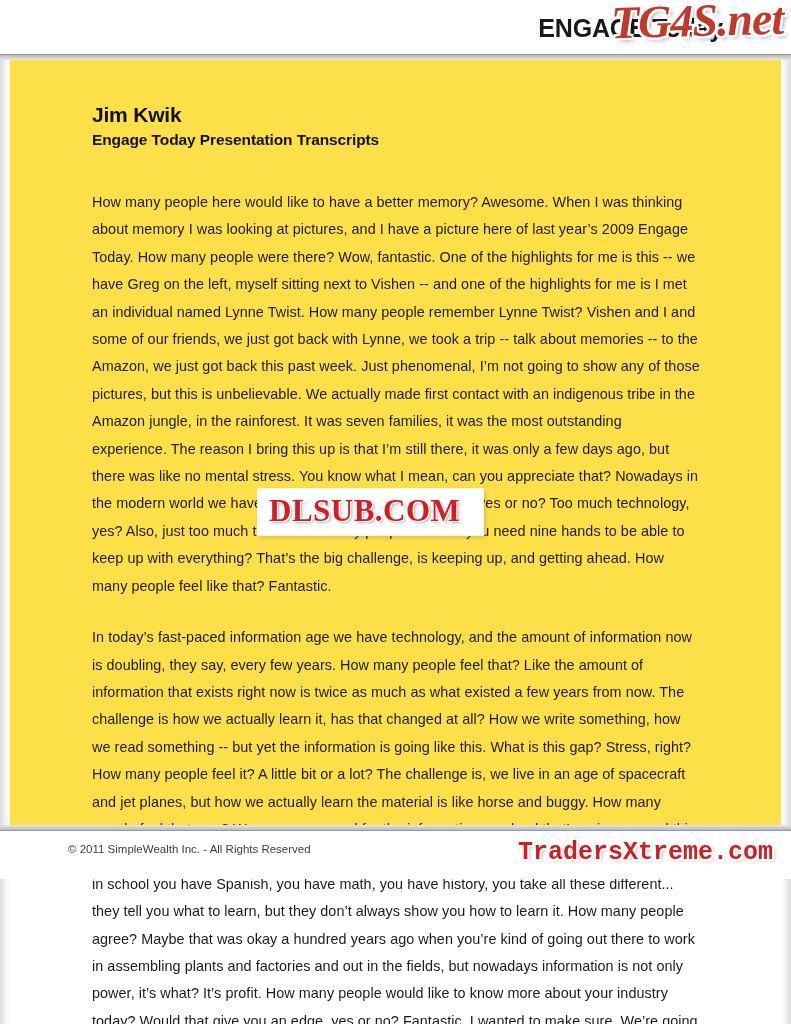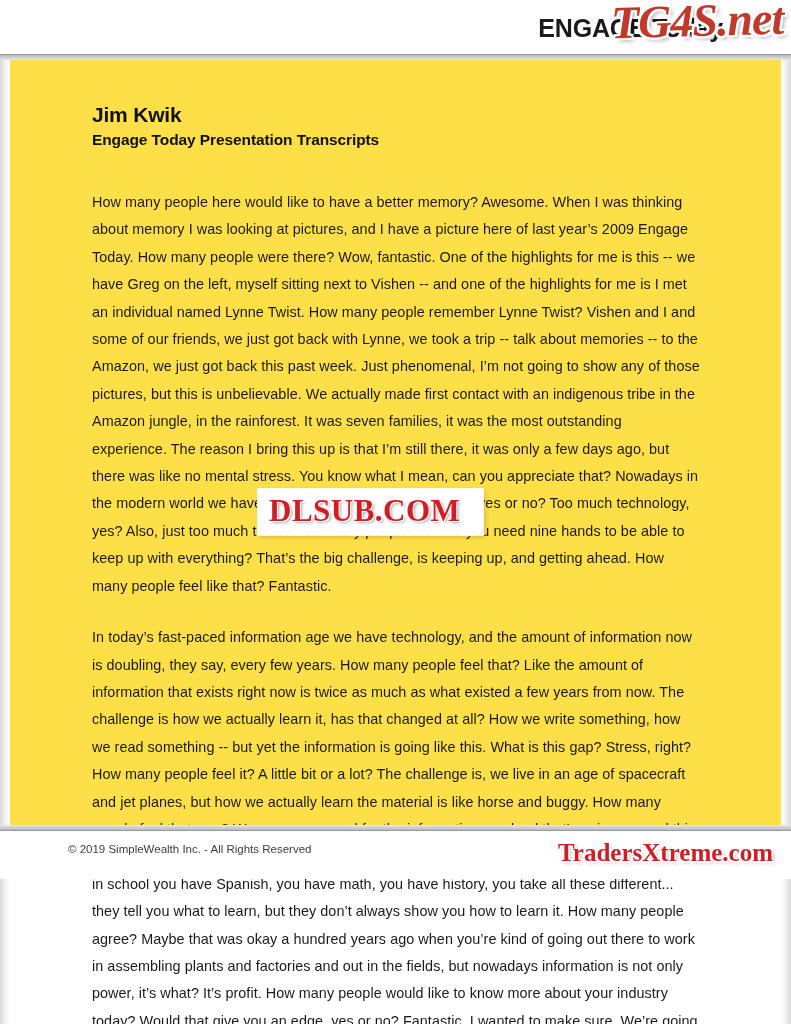--- a/index.html
+++ b/index.html
@@ -154,21 +154,21 @@
     left: 68px;
     bottom: 24px;
     font-size: 11.5px;
     color: #3d3d3d;
     white-space: nowrap;
   }
   .wm-bottom {
     position: absolute;
     right: 18px;
     bottom: 12px;
-    font-family: Liberation Serif, serif;
+    font-family: Liberation Mono, monospace;
     font-size: 25px;
     font-weight: bold;
     color: #cf1f24;
     letter-spacing: 0px;
     text-shadow:
       1.5px 0 0 #ffffff, -1.5px 0 0 #ffffff,
       0 1.5px 0 #ffffff, 0 -1.5px 0 #ffffff,
       1.5px 1.5px 0 #ffffff, -1.5px -1.5px 0 #ffffff,
       2px 2px 4px rgba(0,0,0,0.3);
     white-space: nowrap;
@@ -200,16 +200,16 @@
     <h1 class="doc-title">Jim Kwik</h1>
     <h2 class="doc-subtitle">Engage Today Presentation Transcripts</h2>
     <p class="para">How many people here would like to have a better memory? Awesome. When I was thinking about memory I was looking at pictures, and I have a picture here of last year’s 2009 Engage Today. How many people were there? Wow, fantastic. One of the highlights for me is this -- we have Greg on the left, myself sitting next to Vishen -- and one of the highlights for me is I met an individual named Lynne Twist. How many people remember Lynne Twist? Vishen and I and some of our friends, we just got back with Lynne, we took a trip -- talk about memories -- to the Amazon, we just got back this past week. Just phenomenal, I’m not going to show any of those pictures, but this is unbelievable. We actually made first contact with an indigenous tribe in the Amazon jungle, in the rainforest. It was seven families, it was the most outstanding experience. The reason I bring this up is that I’m still there, it was only a few days ago, but there was like no mental stress. You know what I mean, can you appreciate that? Nowadays in the modern world we have things like too much information, yes or no? Too much technology, yes? Also, just too much to do. How many people feel like you need nine hands to be able to keep up with everything? That’s the big challenge, is keeping up, and getting ahead. How many people feel like that? Fantastic.</p>
     <p class="para">In today’s fast-paced information age we have technology, and the amount of information now is doubling, they say, every few years. How many people feel that? Like the amount of information that exists right now is twice as much as what existed a few years from now. The challenge is how we actually learn it, has that changed at all? How we write something, how we read something -- but yet the information is going like this. What is this gap? Stress, right? How many people feel it? A little bit or a lot? The challenge is, we live in an age of spacecraft and jet planes, but how we actually learn the material is like horse and buggy. How many people feel that way? We are unprepared for the information overload that’s going on, and this is the challenge. There is no class in school on how to learn, especially learning quickly. Back in school you have Spanish, you have math, you have history, you take all these different... they tell you what to learn, but they don’t always show you how to learn it. How many people agree? Maybe that was okay a hundred years ago when you’re kind of going out there to work in assembling plants and factories and out in the fields, but nowadays information is not only power, it’s what? It’s profit. How many people would like to know more about your industry today? Would that give you an edge, yes or no? Fantastic, I wanted to make sure. We’re going to treat this as a class, I want to welcome you to Kwik Learning 101. This will not</p>
   </div>
 
   <div class="wm-mid">DLSUB.COM</div>
 
   <div class="footer-rule"></div>
   <div class="footer-shade"></div>
-  <div class="footer-copy">© 2019 SimpleWealth Inc. - All Rights Reserved</div>
+  <div class="footer-copy">© 2011 SimpleWealth Inc. - All Rights Reserved</div>
   <div class="wm-bottom">TradersXtreme.com</div>
 
 </div>
 
 </body></html>

